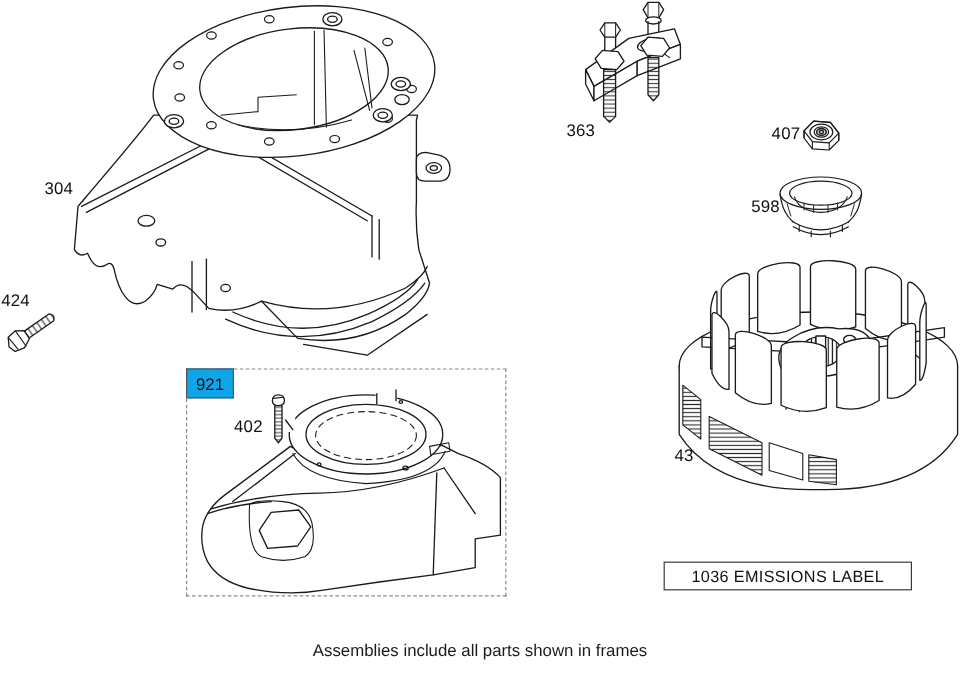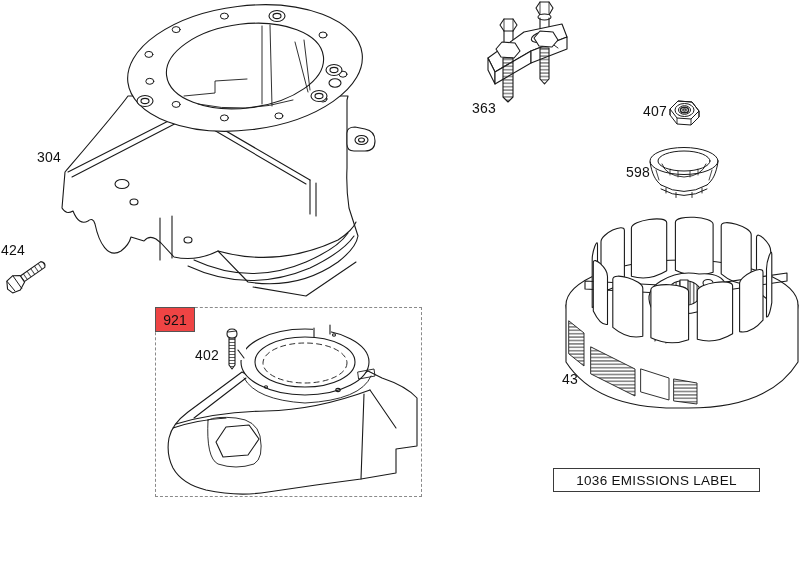--- a/index.html
+++ b/index.html
@@ -12,21 +12,21 @@
     position:absolute;font-size:14px;color:#111;letter-spacing:0.2px;
     white-space:nowrap;
   }
   svg{position:absolute;overflow:visible;}
   #frame921{
     position:absolute;left:155px;top:307px;width:265px;height:188px;
     border:1px dashed #8a8a8a;background:#fff;
   }
   #frame921-labelbox{
     position:absolute;left:-1px;top:-1px;width:38px;height:23px;
-    border:1px solid #555;background:#ef4444;
+    border:1px solid #555;background:#0ea5e9;
     display:flex;align-items:center;justify-content:center;
     font-size:14px;
   }
   #emissions-box{
     position:absolute;left:533px;top:468px;width:205px;height:22px;
     border:1px solid #3a3a3a;background:#fff;
     display:flex;align-items:center;justify-content:center;
     font-size:13.5px;letter-spacing:0.3px;margin-left:20px;
   }
   #caption{
@@ -315,14 +315,15 @@
   <div class="part-label" style="left:1px;top:242px">424</div>
   <div class="part-label" style="left:472px;top:100px">363</div>
   <div class="part-label" style="left:643px;top:103px">407</div>
   <div class="part-label" style="left:626px;top:164px">598</div>
   <div class="part-label" style="left:562px;top:371px">43</div>
 
   <div id="emissions-box">
     <span>1036 EMISSIONS LABEL</span>
   </div>
 
+  <div id="caption">Assemblies include all parts shown in frames</div>
 
 </div>
 
 </body></html>

